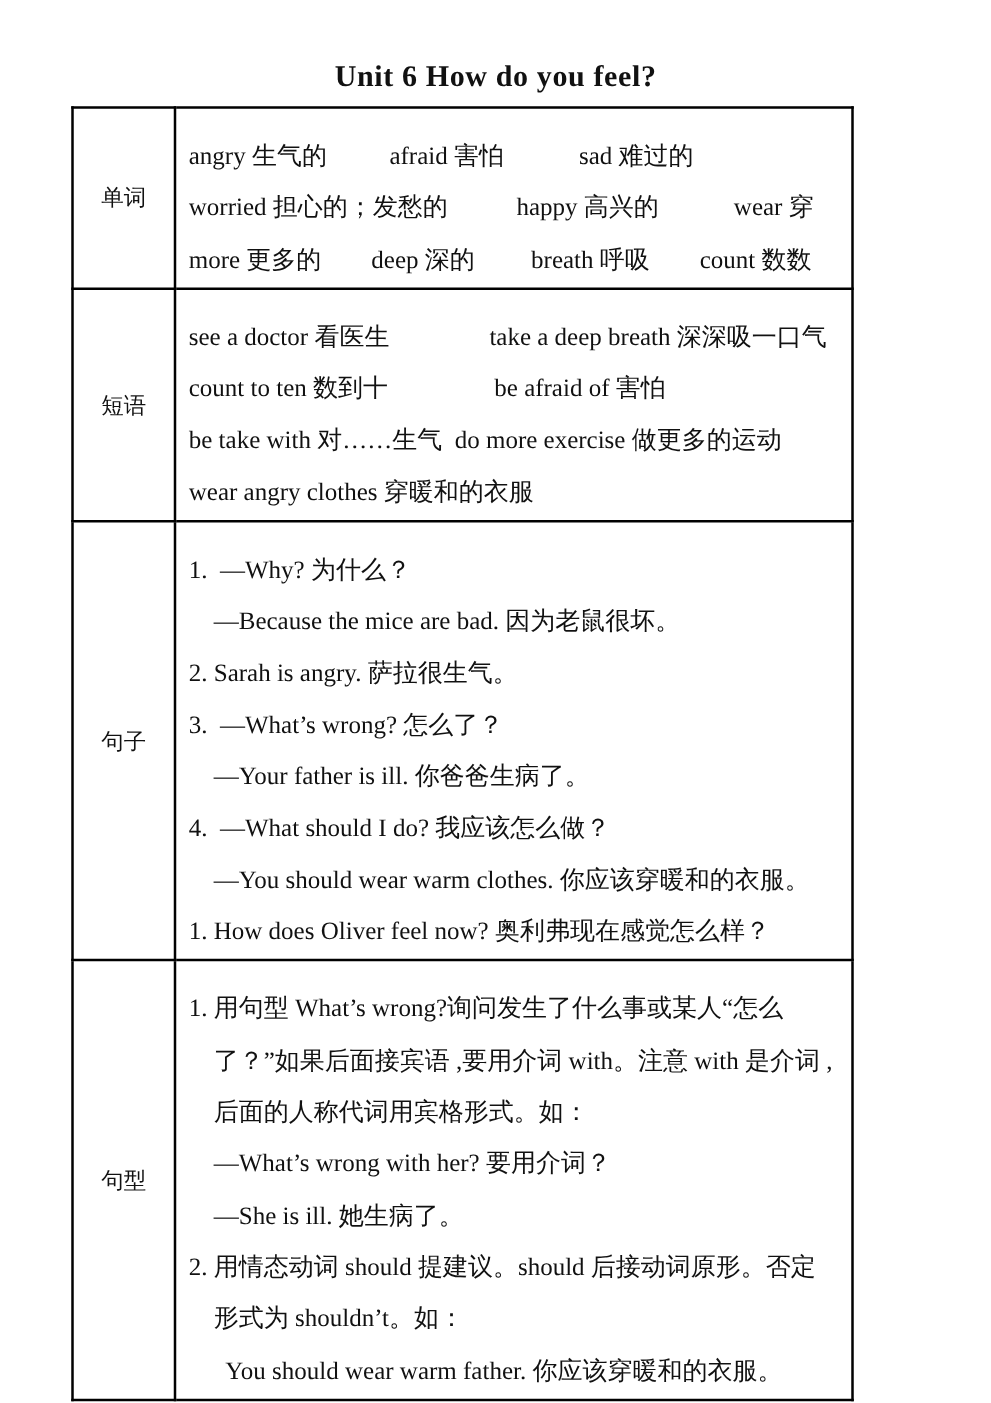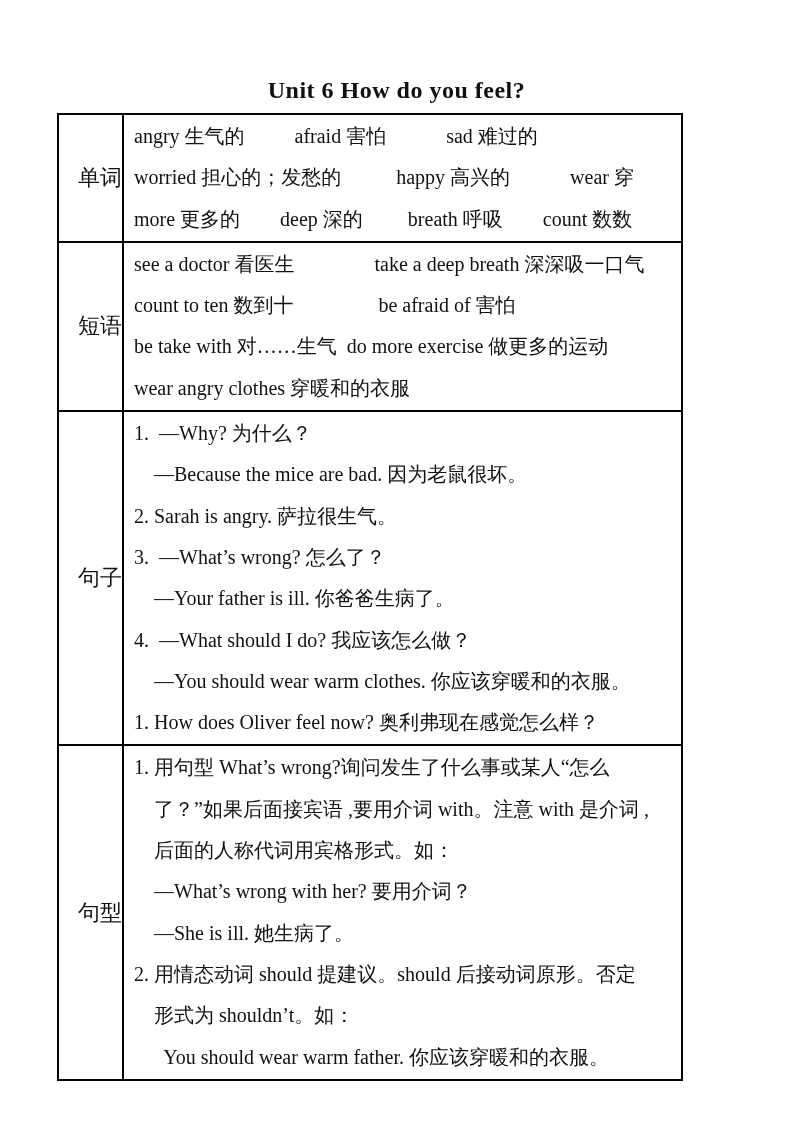--- a/index.html
+++ b/index.html
@@ -15,47 +15,47 @@
     color: #111111;
     overflow: hidden;
   }
   .doc {
     width: 793px;
     height: 1122px;
     position: relative;
   }
   h1.page-title {
     margin: 0;
-    padding-top: 76px;
+    padding-top: 48px;
     font-size: 24px;
     line-height: 28px;
     font-weight: bold;
     text-align: center;
     letter-spacing: 0.5px;
   }
   table.vocab-table {
     border-collapse: collapse;
     table-layout: fixed;
     width: 626px;
     margin: 9px 0 0 57px;
   }
   table.vocab-table th,
   table.vocab-table td {
     border: 2px solid #000000;
     vertical-align: middle;
     font-weight: normal;
   }
   table.vocab-table th.row-label {
-    width: 65px;
-    text-align: right;
-    font-size: 22px;
+    width: 82px;
+    text-align: center;
+    font-size: 18px;
     padding: 0;
   }
   table.vocab-table td.row-content {
-    padding: 1px 6px 1px 10px;
+    padding: 18px 6px 1px 10px;
     border-radius: 21px;
   }
   .ln {
     font-size: 20px;
     line-height: 41.3px;
     white-space: pre;
     overflow: hidden;
   }
 </style>
 </head>

